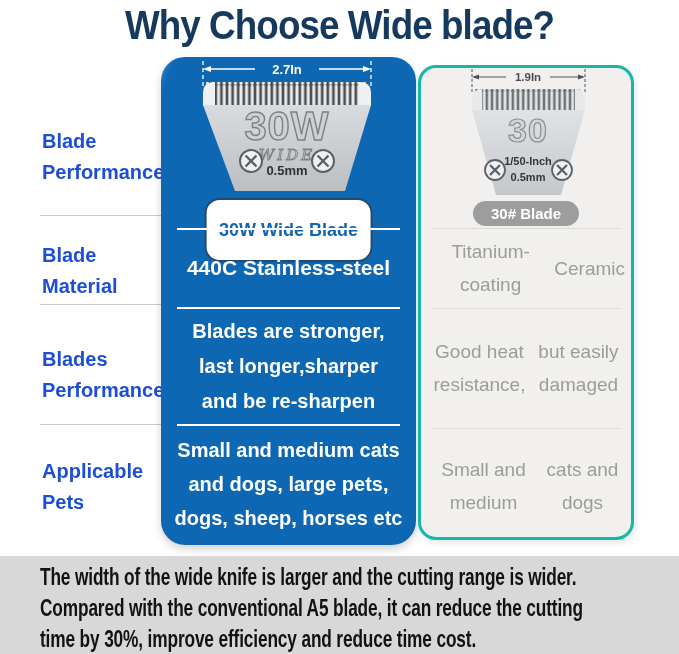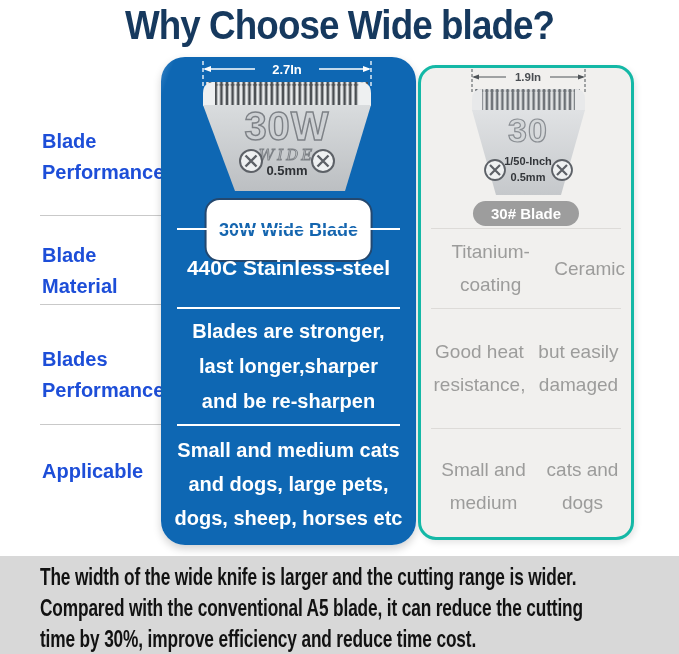--- a/index.html
+++ b/index.html
@@ -95,20 +95,21 @@
   <div class="h-rule" style="top:304px;"></div>
 
   <div class="row-label" style="top:344px;">
     <div>Blades</div>
     <div>Performance</div>
   </div>
   <div class="h-rule" style="top:424px;"></div>
 
   <div class="row-label" style="top:456px;">
     <div>Applicable</div>
+    <div>Pets</div>
   </div>
 
   <div class="blue-card">
 
     <svg class="blade-svg" style="left:38px;top:4px;" width="176" height="134" viewBox="0 0 176 134">
       <defs>
         <linearGradient id="gW" x1="0" y1="0" x2="0" y2="1">
           <stop offset="0" stop-color="#d9dcde"></stop>
             <stop offset="1" stop-color="#bcbfc2"></stop>
         </linearGradient>

